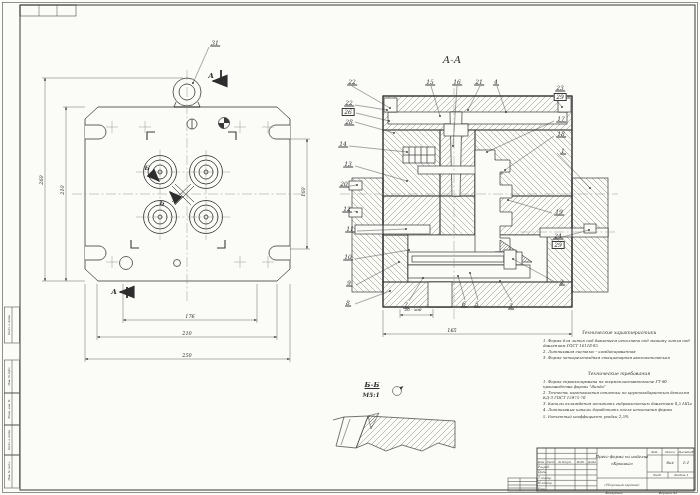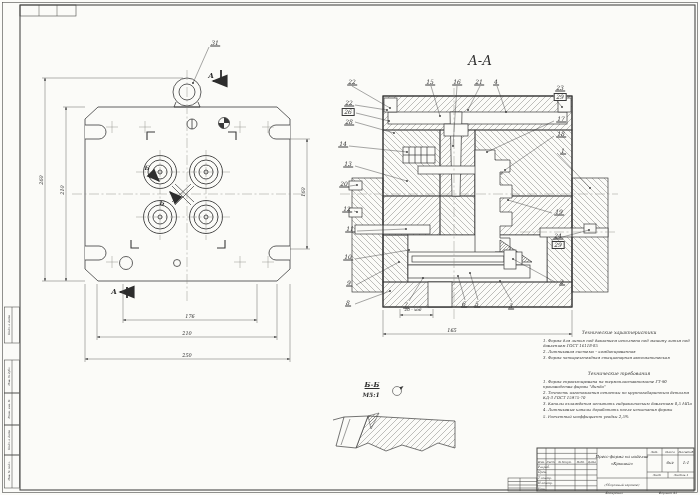--- a/index.html
+++ b/index.html
@@ -8,21 +8,21 @@
   svg{position:absolute;left:0;top:0;}
   .t{position:absolute;transform:translate(-50%,-50%);font-style:italic;color:#2d2d2d;
      white-space:nowrap;font-family:"DejaVu Serif",serif;line-height:1;}
   .rot{transform:translate(-50%,-50%) rotate(-90deg);}
   .co{font-size:6px;border-bottom:0.6px solid #3a3a3a;padding:0 1px;}
   .cob{font-size:6px;border:0.6px solid #3a3a3a;padding:0 1.5px;background:#fbfbf8;}
   .dim{font-size:5px;}
   .dim-sm{font-size:4.2px;}
   .letter{font-size:7px;font-weight:bold;}
   .letter-sm{font-size:6px;font-weight:bold;}
-  .vtitle{font-size:13px;margin-left:28px;}
+  .vtitle{font-size:10px;}
   .tb{font-size:3px;font-style:italic;}
   .tb2{font-size:2.8px;}
   .tb4{font-size:4px;font-style:italic;}
   .tbL{transform:translate(0,-50%);}
   .stamp{font-size:2.8px;}
   .tt{position:absolute;font-style:italic;color:#333;}
   .tt h4{font-size:4.6px;text-align:center;margin:0 0 2.5px;font-weight:normal;}
   .tt p{font-size:3.9px;margin:0 0 1.2px;line-height:1.3;}
 </style>
 </head>

